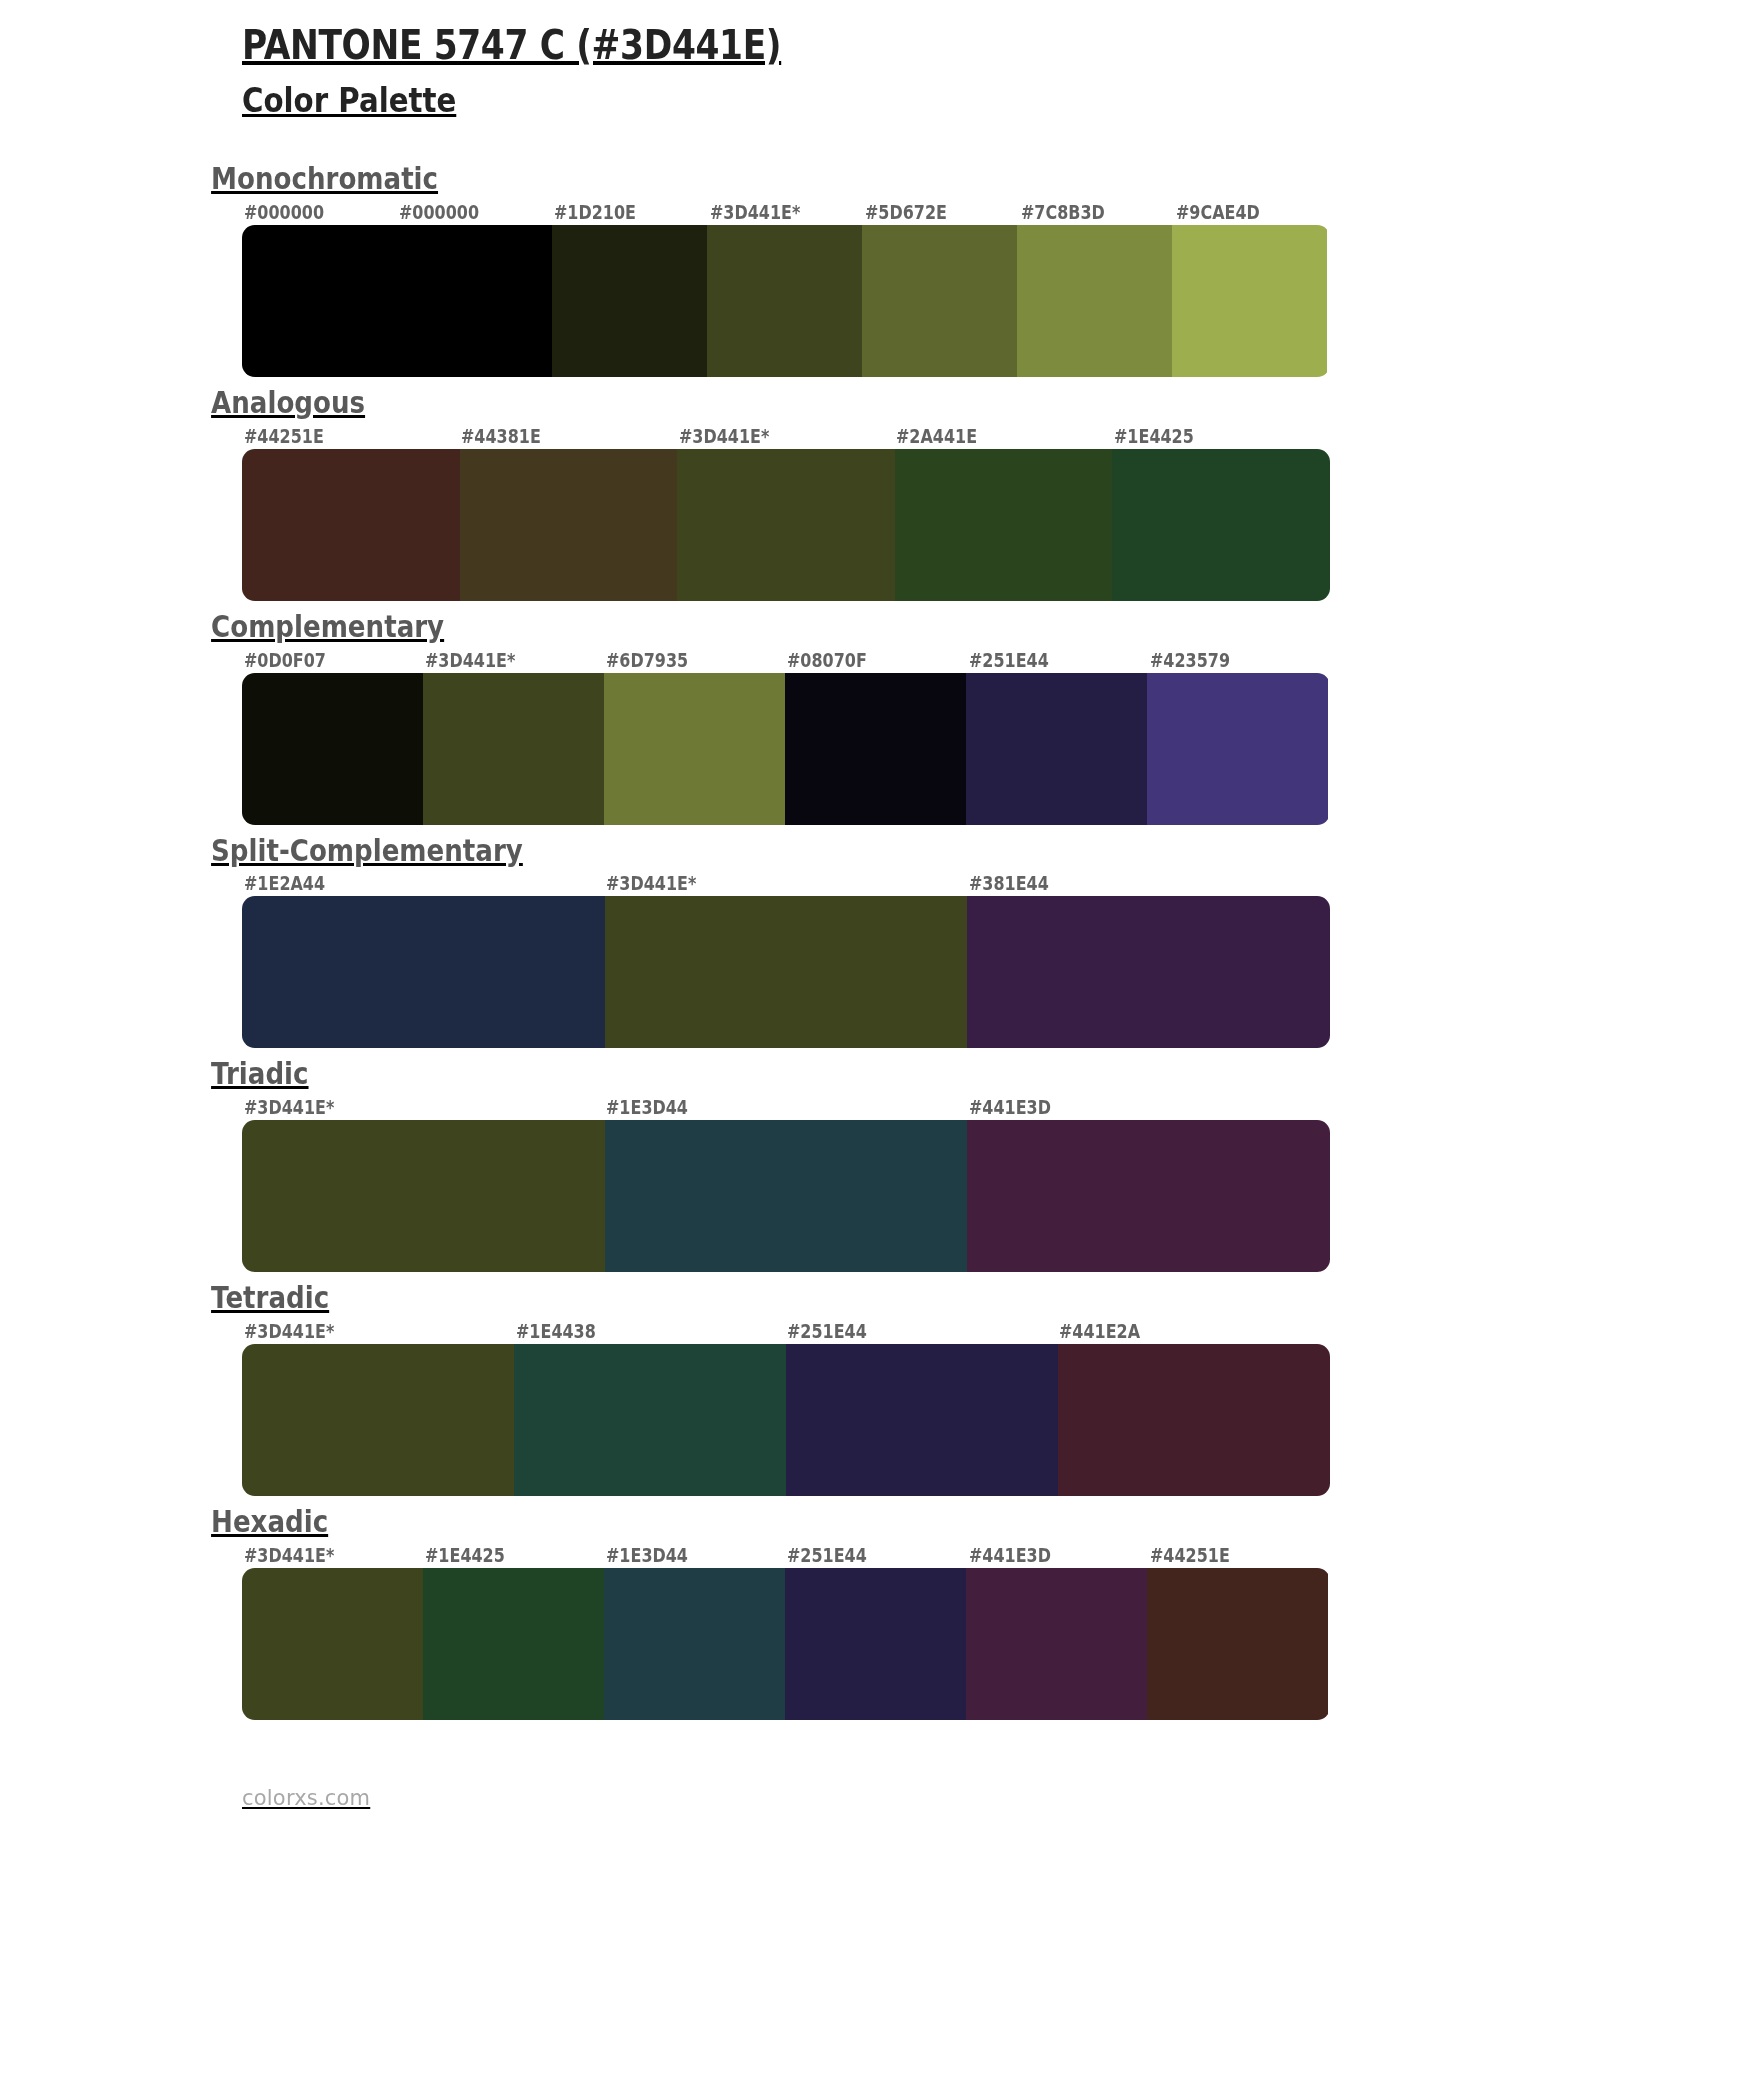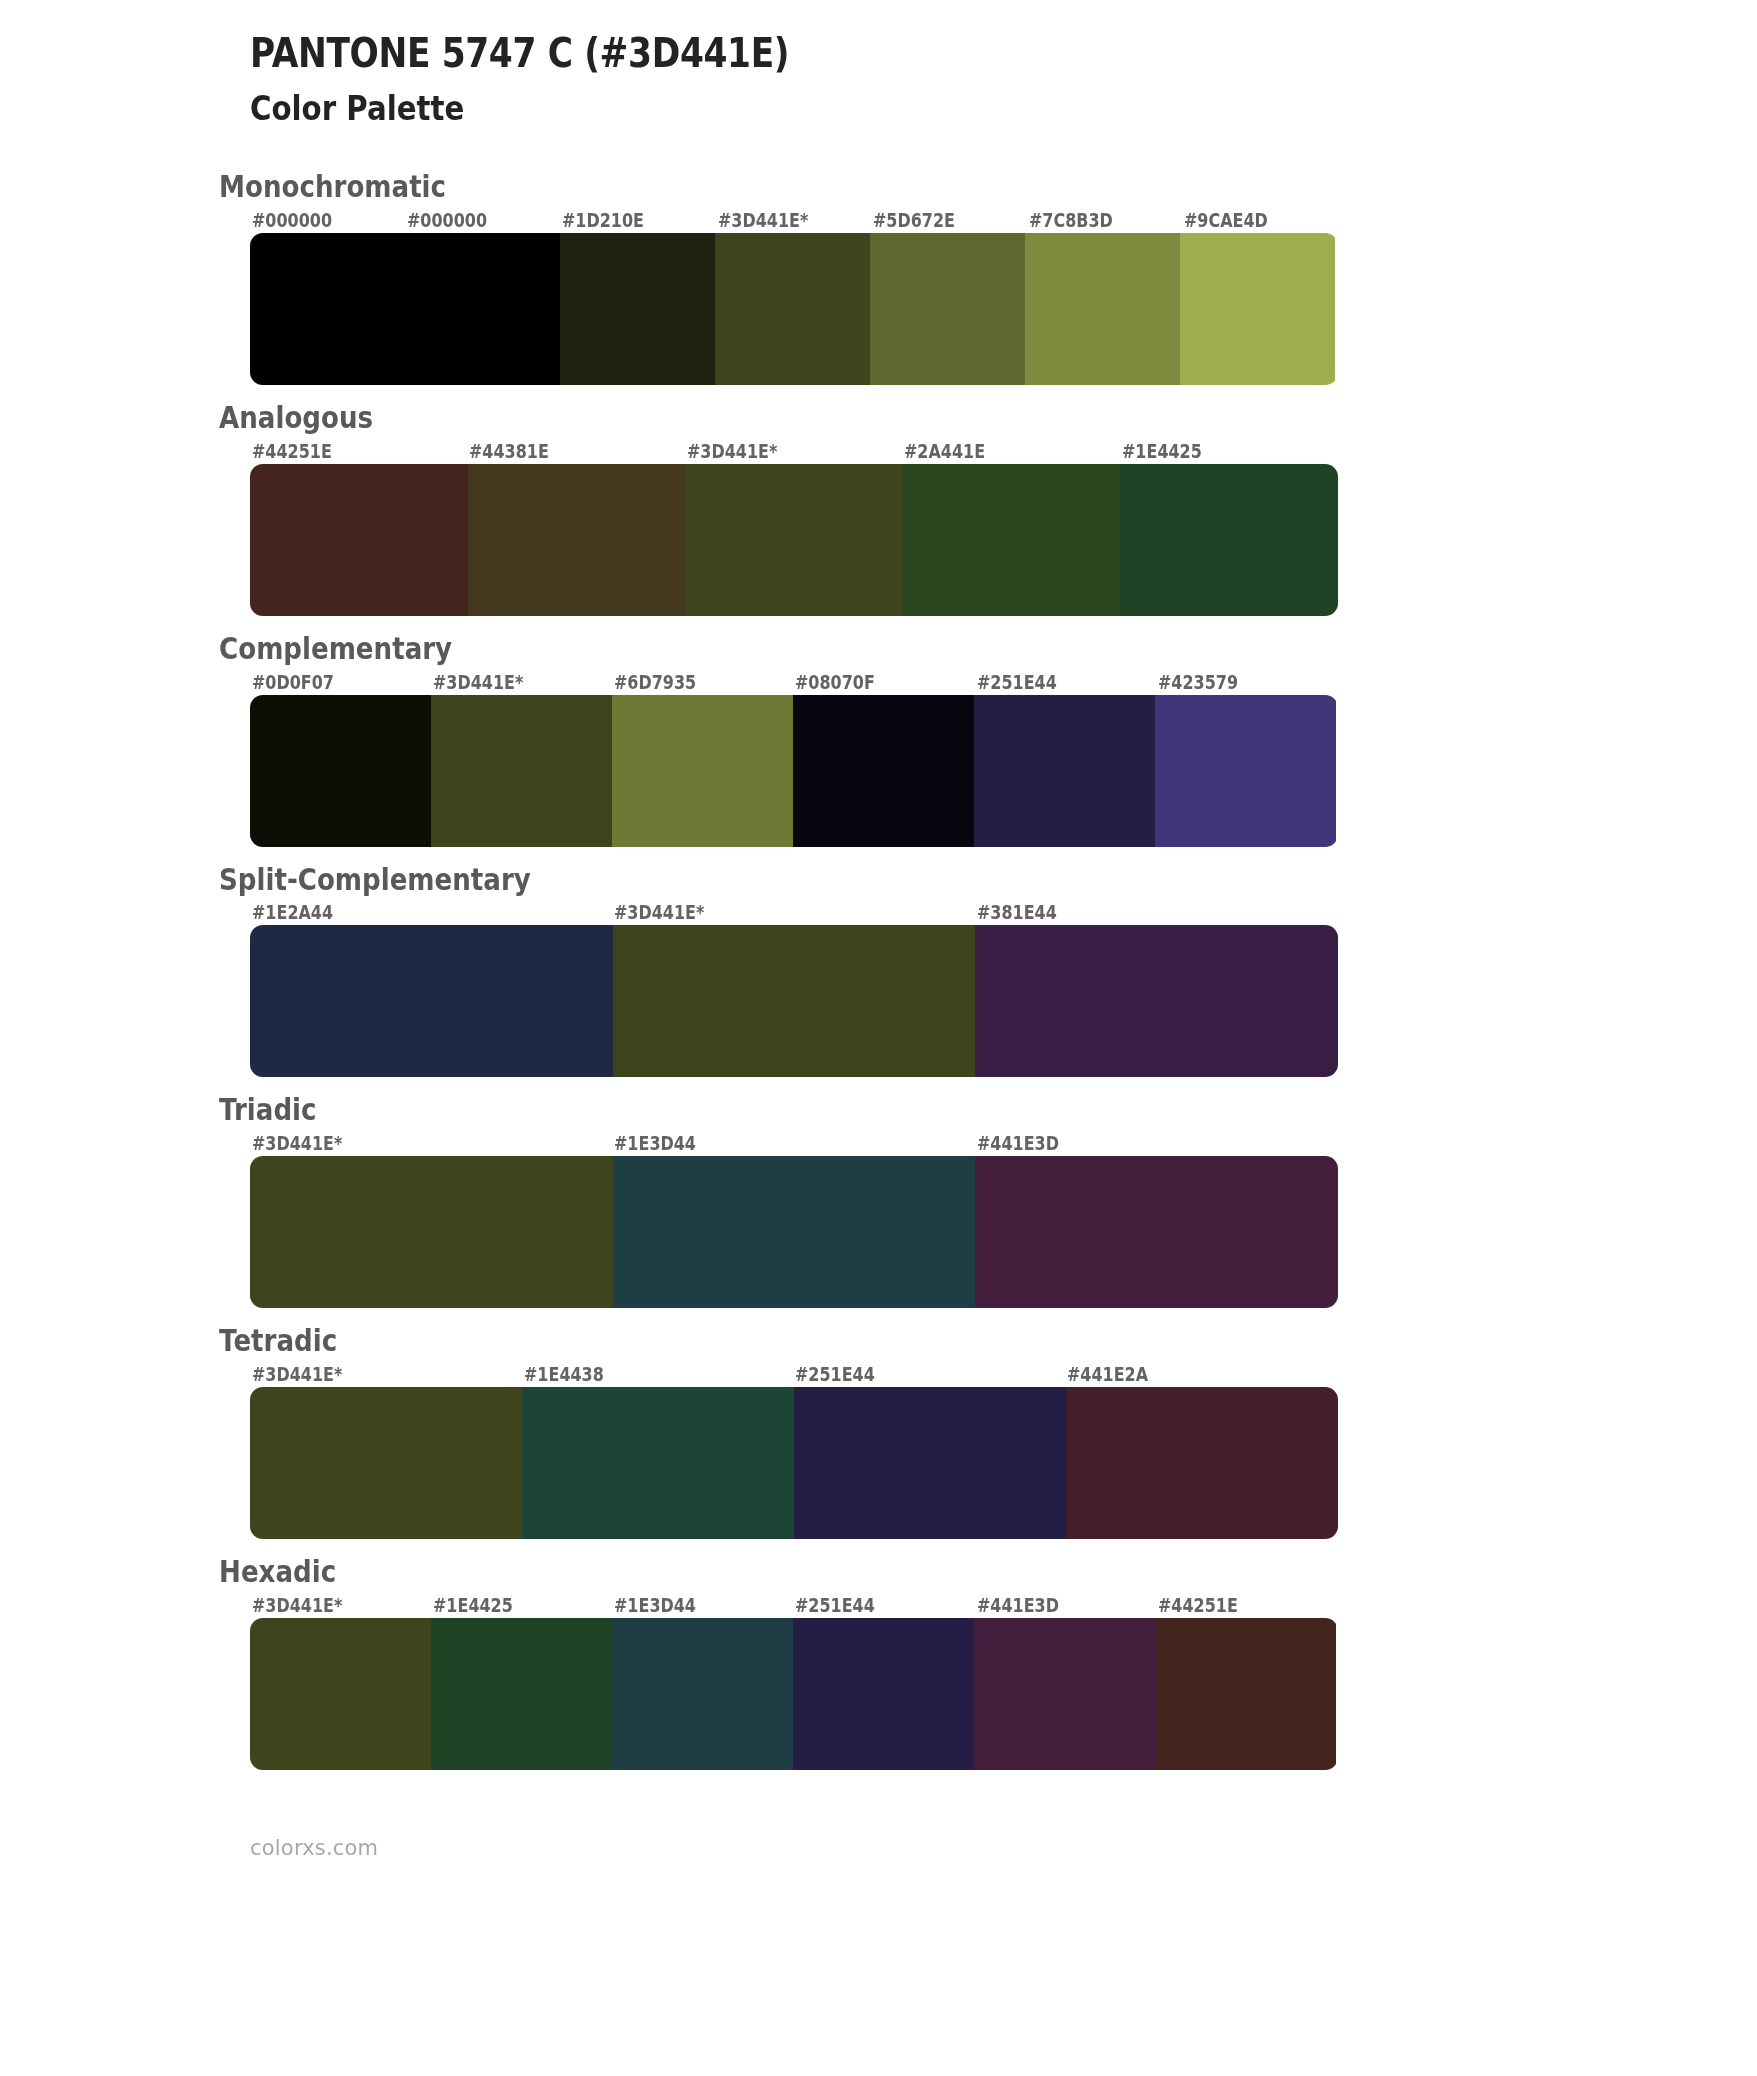--- a/index.html
+++ b/index.html
@@ -13,21 +13,22 @@
     height: 2077px;
     font-family: "Liberation Sans", sans-serif;
     -webkit-font-smoothing: antialiased;
     overflow: hidden;
   }
   .page {
     position: relative;
     width: 1573px;
     height: 2077px;
     box-sizing: border-box;
-    padding: 12px;
+    padding: 4px;
+    text-decoration: underline;
   }
 
   
   .header {
     padding: 17.6px 0 0 238px;
   }
   .page-title {
     font-family: "DejaVu Sans", sans-serif;
     font-size: 40px;
     font-weight: bold;
@@ -92,21 +93,21 @@
     margin-left: 238px;
     width: 1088px;
     border-radius: 12.8px;
     overflow: hidden;
   }
   .swatch {
     height: 100%;
   }
 
   
-  .section + .section { margin-top: 15px; }
+  .section + .section { margin-top: 8px; }
 
   .sec-mono .swatch-row      { height: 152px; }
   .sec-analogous .swatch-row { height: 152px; }
   .sec-comp .swatch-row      { height: 152px; }
   .sec-split .swatch-row     { height: 152px; }
   .sec-triadic .swatch-row   { height: 152px; }
   .sec-tetradic .swatch-row  { height: 152px; }
   .sec-hexadic .swatch-row   { height: 152px; }
 
   .sec-analogous { margin-top: 45px; }

